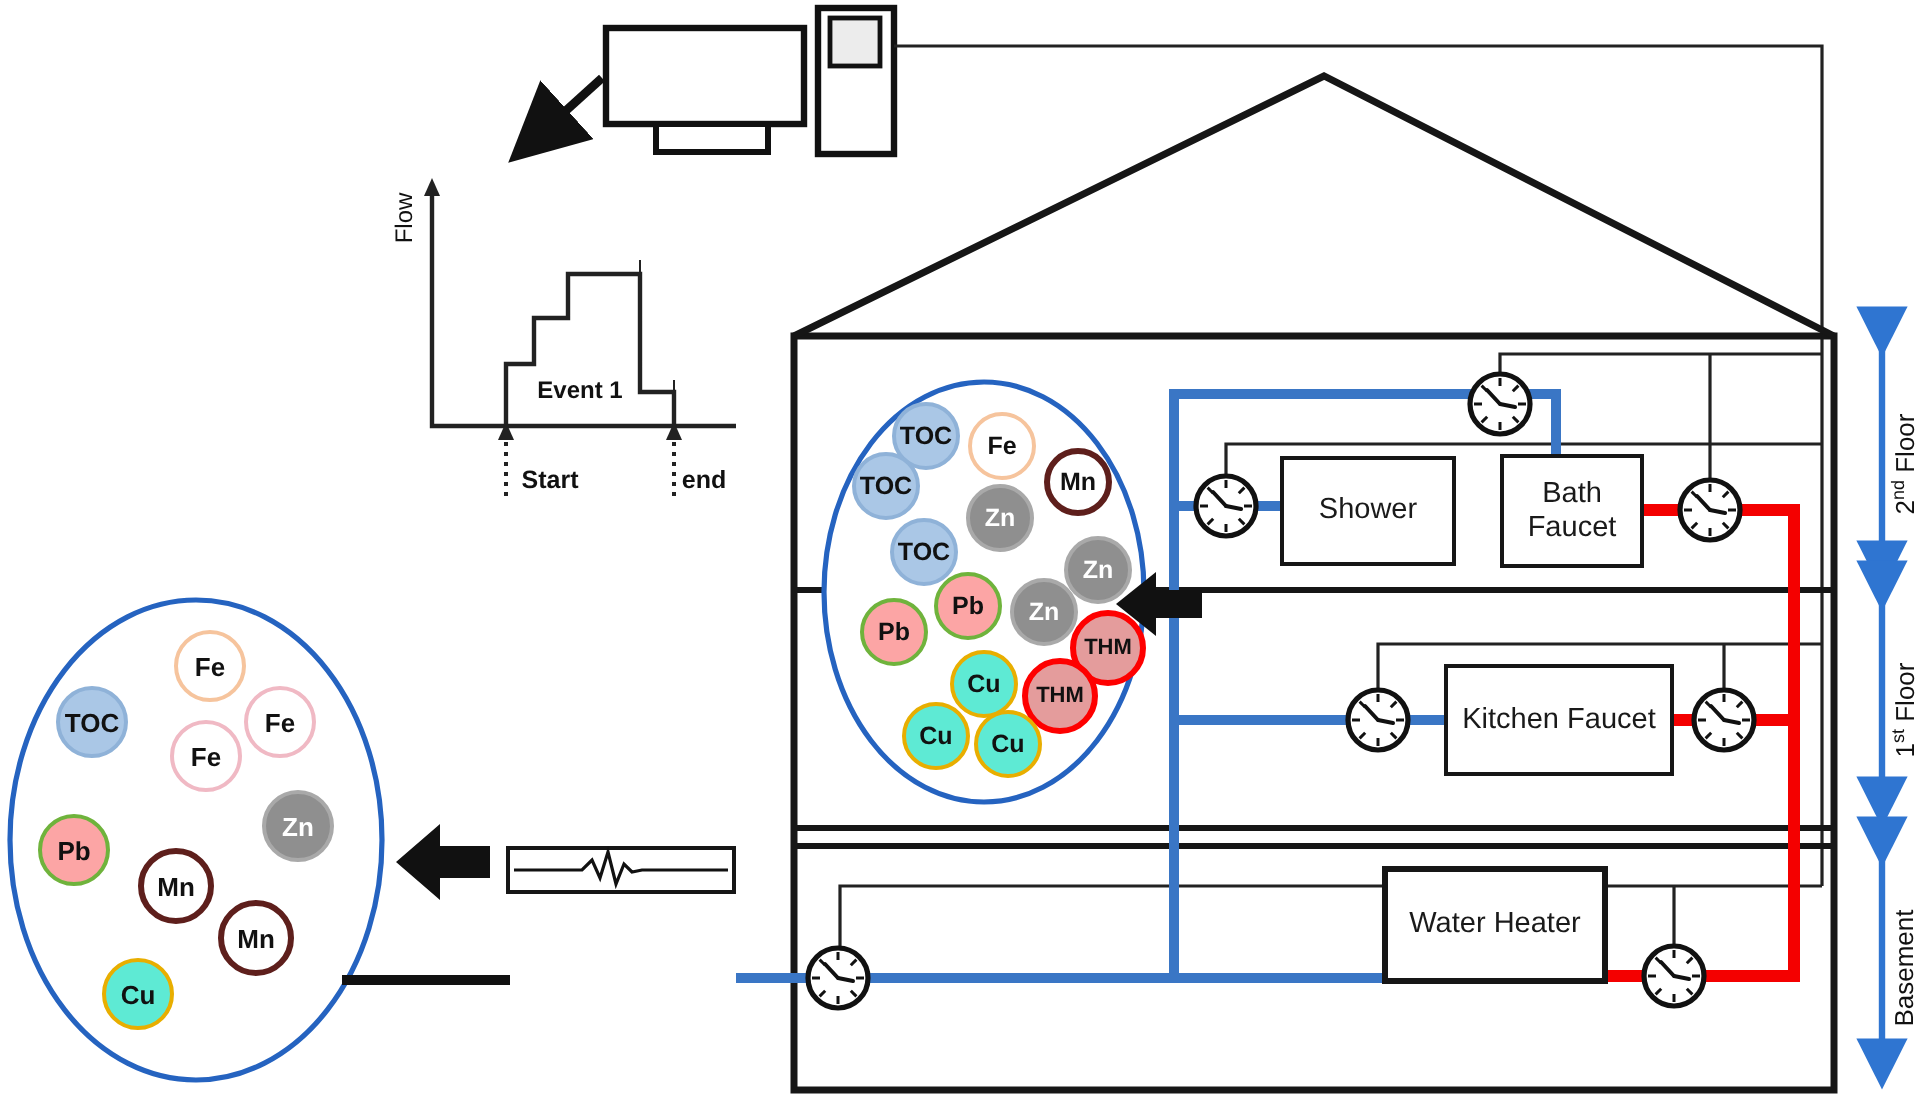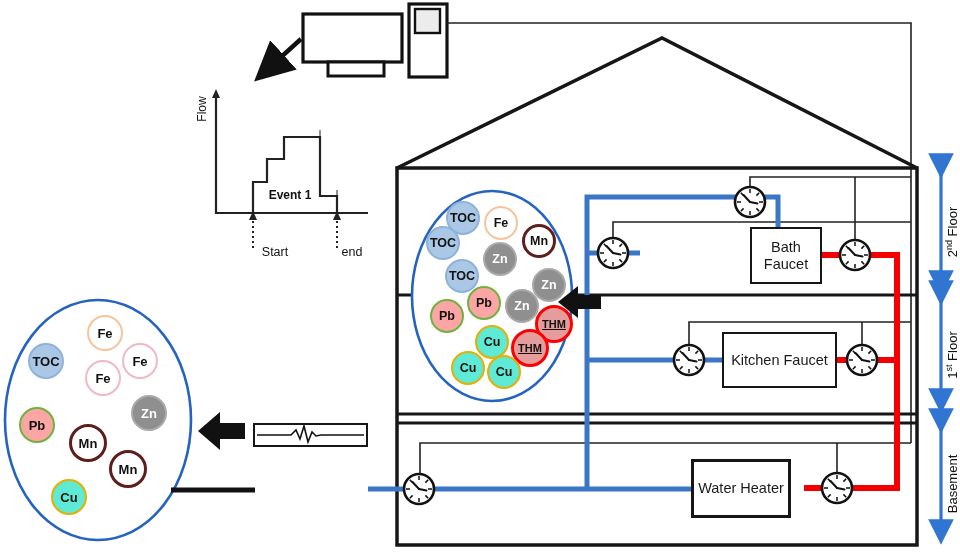--- a/index.html
+++ b/index.html
@@ -18,28 +18,28 @@
   .b34{width:34px;height:34px;font-size:12.5px;}
   .b38{width:38px;height:38px;font-size:11px;}
   .toc{background:#aac7e6;border:2px solid #8fb2d8;}
   .fe-peach{background:#fff;border:2.5px solid #f6c49d;}
   .fe-pink{background:#fff;border:2.5px solid #f0b9c4;}
   .zn{background:#8f8f8f;border:2px solid #a9a9a9;color:#fff;}
   .pb{background:#fca5a5;border:2px solid #6fb33c;}
   .mn{background:#fff;border:3.5px solid #5e1f1c;}
   .mn34{background:#fff;border:3px solid #5e1f1c;font-size:12.5px;}
   .cu{background:#5eead4;border:2px solid #e8ae00;}
-  .thm{background:#e49c9c;border:3px solid #fe0000;text-decoration:underline;}
+  .thm{background:#e49c9c;border:3px solid #fe0000;}
   .lbl{position:absolute;z-index:2;transform:translate(-50%,-50%);white-space:nowrap;}
   .vlabel{position:absolute;z-index:2;transform:translate(-50%,-50%) rotate(-90deg);
           white-space:nowrap;font-size:13px;color:#111;}
   .vlabel sup{font-size:9px;}
   .flow-ylabel{font-size:12px;transform:translate(-50%,-50%) rotate(-90deg);}
   .flow-event{font-size:12px;font-weight:600;}
-  .flow-tick{font-size:12.5px;font-weight:400;margin-top:12px;}
+  .flow-tick{font-size:12.5px;font-weight:700;}
 </style>
 </head>
 <body>
 
 <div class="stage">
 
   <svg class="layer" width="960" height="552" viewBox="0 0 960 552">
     <defs>
       <marker id="mArrBk" markerWidth="9" markerHeight="9" refX="7.5" refY="4.5" orient="auto">
         <path d="M0,0 L9,4.5 L0,9 z" fill="#111"></path>
@@ -148,23 +148,24 @@
   <div class="lbl flow-event" style="left:290px;top:195px">Event 1</div>
   <div class="lbl flow-tick" style="left:275px;top:240px">Start</div>
   <div class="lbl flow-tick" style="left:352px;top:240px">end</div>
 
   <div class="box signalbox" style="left:253px;top:423px;width:115px;height:24px">
     <svg width="111" height="24" viewBox="0 0 111 24">
       <polyline points="2,12 36,12 41,7 45,16 49,3 53,19 57,9 61,13 66,12 109,12" fill="none" stroke="#111" stroke-width="1.6"></polyline>
     </svg>
   </div>
 
+  <div class="box" style="left:640px;top:228px;width:88px;height:55px">Shower</div>
   <div class="box" style="left:722px;top:332px;width:115px;height:56px">Kitchen Faucet</div>
   <div class="box" style="left:750px;top:227px;width:72px;height:57px">Bath Faucet</div>
-  <div class="box thick" style="left:691px;top:459px;width:100px;height:59px">Water Heater</div>
+  <div class="box thick" style="left:691px;top:433px;width:113px;height:59px">Water Heater</div>
 
   <div class="vlabel" style="left:952px;top:232px"><span>2</span><sup>nd</sup><span> Floor</span></div>
   <div class="vlabel" style="left:952px;top:355px"><span>1</span><sup>st</sup><span> Floor</span></div>
   <div class="vlabel" style="left:952px;top:484px"><span>Basement</span></div>
 
   <div class="bubble b36 fe-peach" style="left:87px;top:315px">Fe</div>
   <div class="bubble b36 toc" style="left:28px;top:343px">TOC</div>
   <div class="bubble b36 fe-pink" style="left:122px;top:343px">Fe</div>
   <div class="bubble b36 fe-pink" style="left:85px;top:360px">Fe</div>
   <div class="bubble b36 zn" style="left:131px;top:395px">Zn</div>

